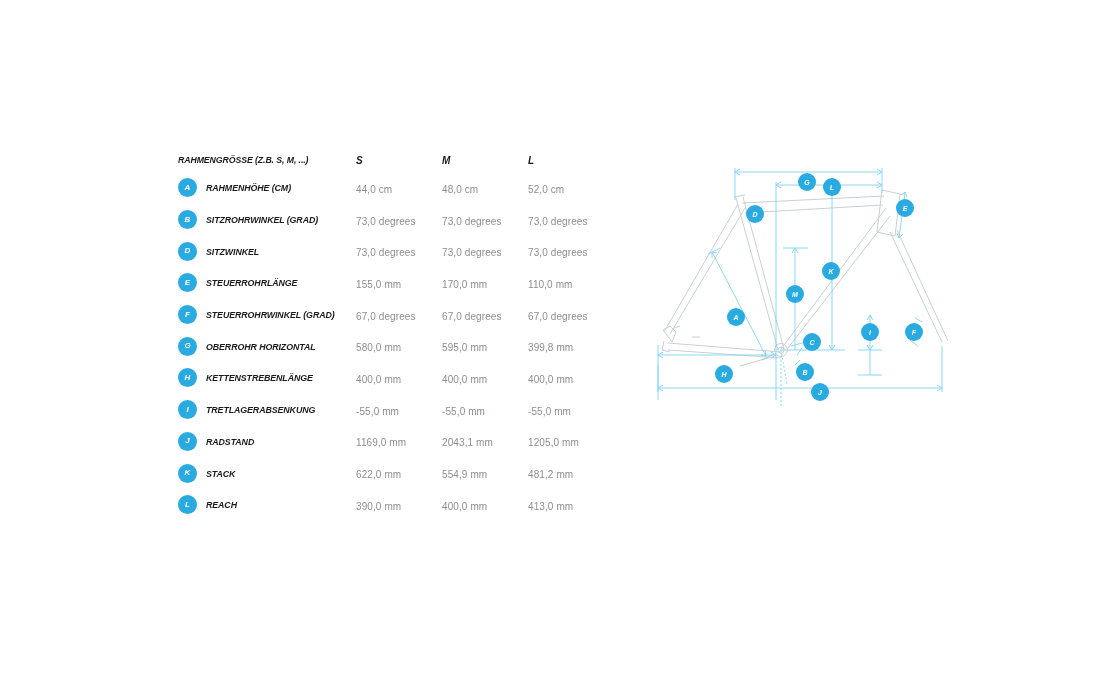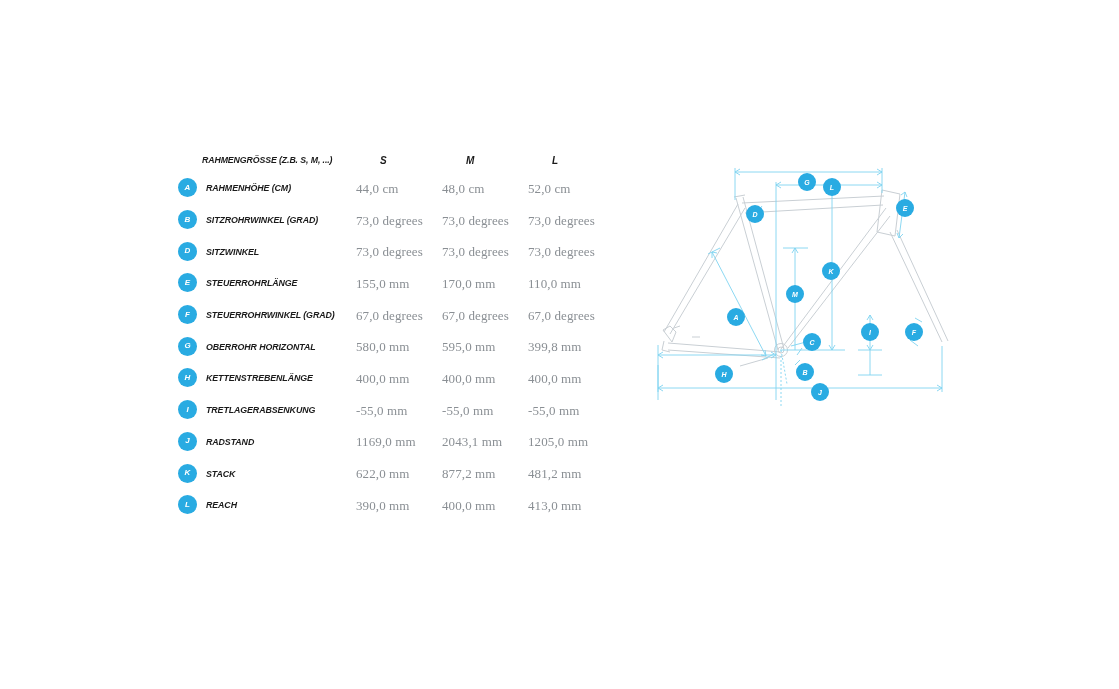--- a/index.html
+++ b/index.html
@@ -28,21 +28,20 @@
     position: absolute;
     left: 178px;
     top: 146px;
     width: 420px;
   }
 
   .geo-header {
     display: flex;
     align-items: center;
     height: 26px;
-    margin-left: 24px;
   }
   .geo-row {
     display: flex;
     align-items: center;
     height: 31.7px;
   }
 
   .col-label {
     width: 178px;
     flex: 0 0 178px;
@@ -93,22 +92,22 @@
     font-style: italic;
     font-size: 9.5px;
     letter-spacing: -0.1px;
     color: #1a1a1a;
     transform: scaleX(0.93);
     transform-origin: left center;
     white-space: nowrap;
   }
 
   .cell-value {
-    font-family: Liberation Serif, serif;
-    font-size: 13px;
+    font-family: Liberation Sans, sans-serif;
+    font-size: 10px;
     color: #8a8f94;
     white-space: nowrap;
     letter-spacing: 0.1px;
   }
 
   
   #geo-diagram {
     position: absolute;
     left: 650px;
     top: 160px;
@@ -229,21 +228,21 @@
           <div class="col-val"><span class="cell-value">1169,0 mm</span></div>
           <div class="col-val"><span class="cell-value">2043,1 mm</span></div>
           <div class="col-val"><span class="cell-value">1205,0 mm</span></div>
         </div>
         <div class="geo-row">
           <div class="col-label">
             <div class="badge">K</div>
             <span class="row-label">STACK</span>
           </div>
           <div class="col-val"><span class="cell-value">622,0 mm</span></div>
-          <div class="col-val"><span class="cell-value">877,2 mm</span></div>
+          <div class="col-val"><span class="cell-value">554,9 mm</span></div>
           <div class="col-val"><span class="cell-value">481,2 mm</span></div>
         </div>
         <div class="geo-row">
           <div class="col-label">
             <div class="badge">L</div>
             <span class="row-label">REACH</span>
           </div>
           <div class="col-val"><span class="cell-value">390,0 mm</span></div>
           <div class="col-val"><span class="cell-value">400,0 mm</span></div>
           <div class="col-val"><span class="cell-value">413,0 mm</span></div>

